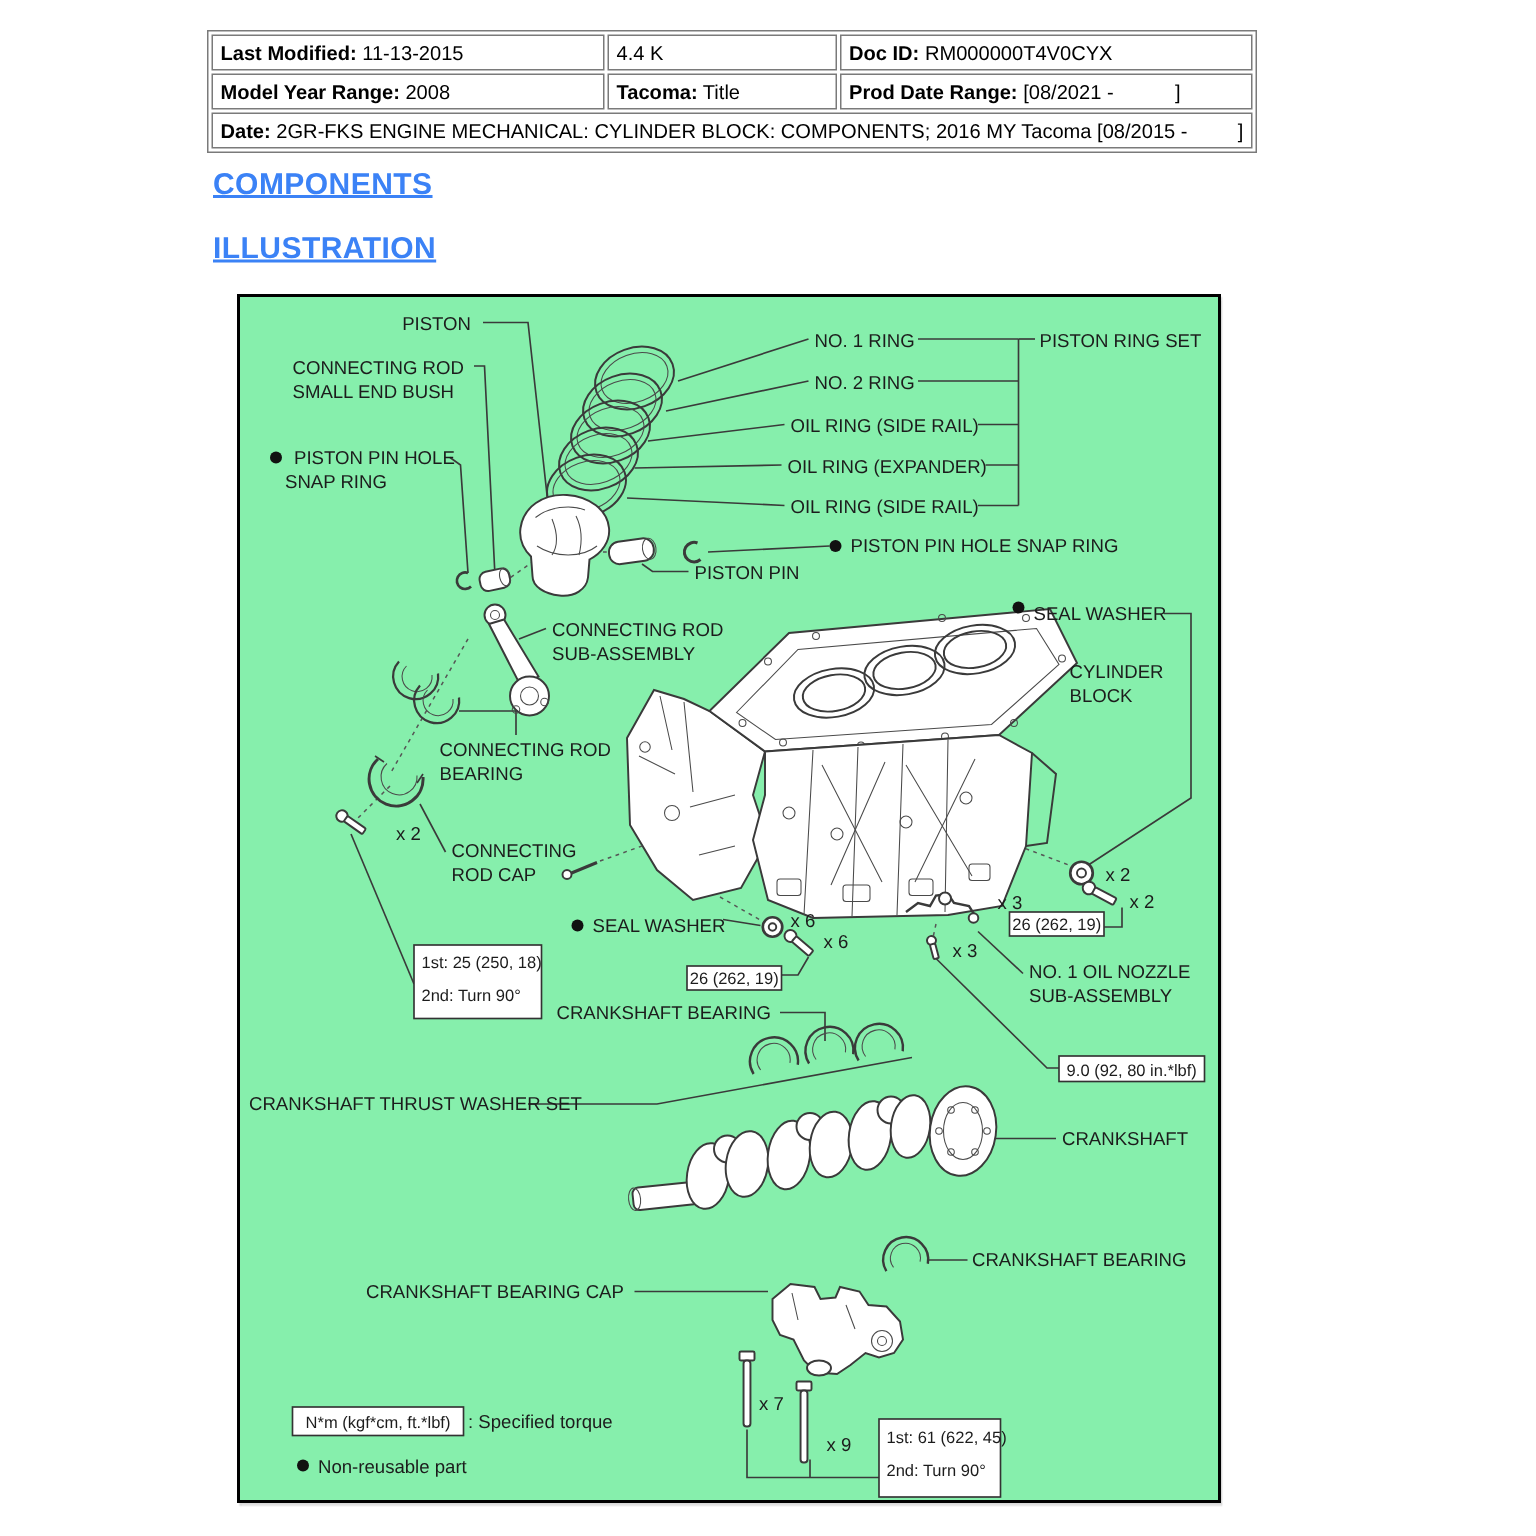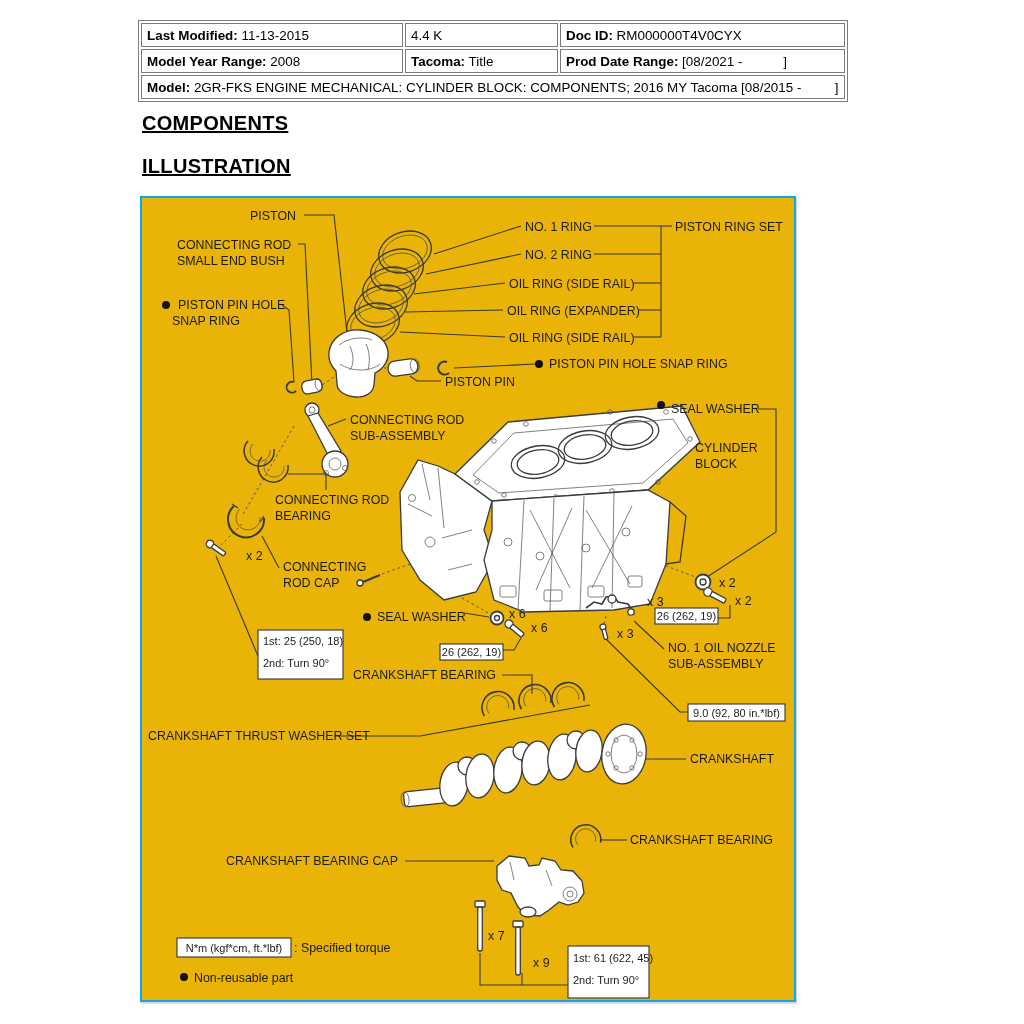--- a/index.html
+++ b/index.html
@@ -5,24 +5,24 @@
   html,body{margin:0;padding:0;background:#fff;}
   .page{position:relative;width:1024px;height:1024px;background:#fff;
         font-family:"Liberation Sans",sans-serif;color:#000;overflow:hidden;}
   table.info{position:absolute;left:138px;top:20px;width:632px;
         border-collapse:separate;border-spacing:2px;border:1px solid #7a7a7a;}
   table.info td{border:1px solid #7a7a7a;padding:1px 5px;height:20px;
         font-size:13.4px;vertical-align:middle;white-space:nowrap;background:#fff;}
   .lbl{font-weight:bold;}
   .val{white-space:pre;}
   .links{position:absolute;left:142px;top:112px;}
-  a.doclink{display:block;font-size:20px;font-weight:bold;color:#000000;
+  a.doclink{display:block;font-size:20px;font-weight:bold;color:#3b82f6;
         text-decoration:underline;margin:0 0 20px 0;letter-spacing:.3px;cursor:pointer;}
-  .diagram-box{position:absolute;left:140px;top:196px;width:652px;height:802px;
-        border:2px solid #0ea5e9;box-shadow:1px 2px 1px rgba(0,0,0,.15);background:#eab308;}
+  .diagram-box{position:absolute;left:158px;top:196px;width:652px;height:802px;
+        border:2px solid #000000;box-shadow:1px 2px 1px rgba(0,0,0,.15);background:#86efac;}
   svg{display:block;}
   svg text{font-size:12.4px;fill:#1c1c1c;}
   svg text.t11{font-size:11px;}
   .ln{stroke:#3a3a3a;stroke-width:1.1;fill:none;}
   .dw{stroke:#3a3a3a;stroke-width:1.3;fill:#fff;}
   .dwn{stroke:#3a3a3a;stroke-width:1.3;fill:none;}
   .thin{stroke:#4a4a4a;stroke-width:.7;fill:none;}
   .dash{stroke:#555;stroke-width:1;stroke-dasharray:2.5 3;fill:none;}
   .tb{fill:#fff;stroke:#333;stroke-width:1.1;}
   .blk{fill:#111;stroke:none;}
@@ -38,21 +38,21 @@
       <td style="width:250px"><span class="lbl">Last Modified:</span> <span class="val">11-13-2015</span></td>
       <td style="width:141px"><span class="val">4.4 K</span></td>
       <td><span class="lbl">Doc ID:</span> <span class="val">RM000000T4V0CYX</span></td>
     </tr>
     <tr>
       <td><span class="lbl">Model Year Range:</span> <span class="val">2008</span></td>
       <td><span class="lbl">Tacoma:</span> <span class="val">Title</span></td>
       <td><span class="lbl">Prod Date Range:</span> <span class="val">[08/2021 -           ]</span></td>
     </tr>
     <tr>
-      <td colspan="3"><span class="lbl">Model:</span> <span class="val">2GR-FKS ENGINE MECHANICAL: CYLINDER BLOCK: COMPONENTS; 2016 MY Tacoma [08/2015 -         ]</span></td>
+      <td colspan="3"><span class="lbl">Date:</span> <span class="val">2GR-FKS ENGINE MECHANICAL: CYLINDER BLOCK: COMPONENTS; 2016 MY Tacoma [08/2015 -         ]</span></td>
     </tr>
   </tbody>
     </table>
 
   <div class="links">
     <a class="doclink">COMPONENTS</a>
     <a class="doclink">ILLUSTRATION</a>
   </div>
 
   <div class="diagram-box">

